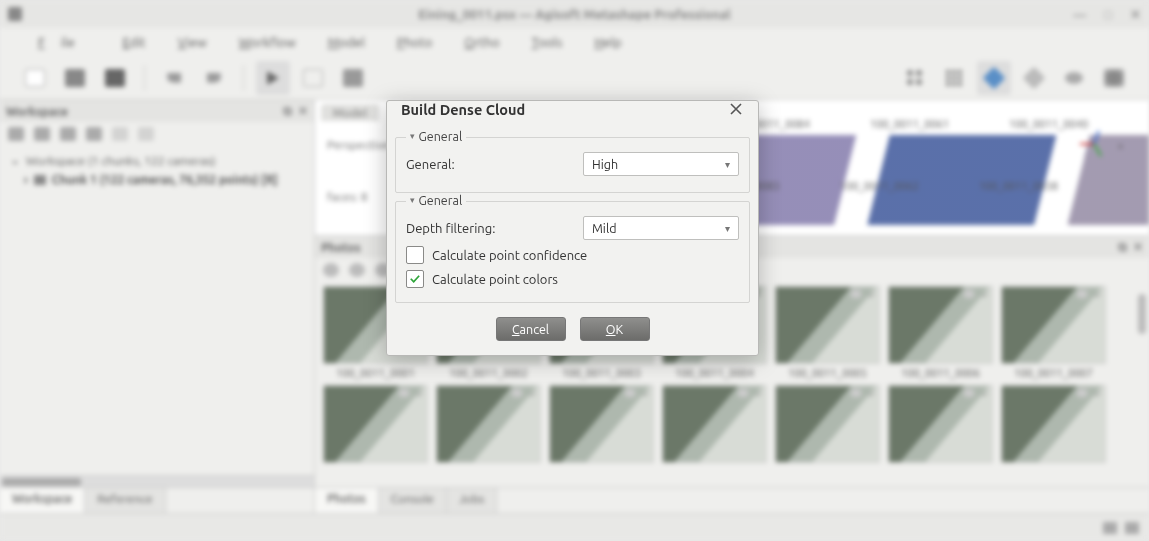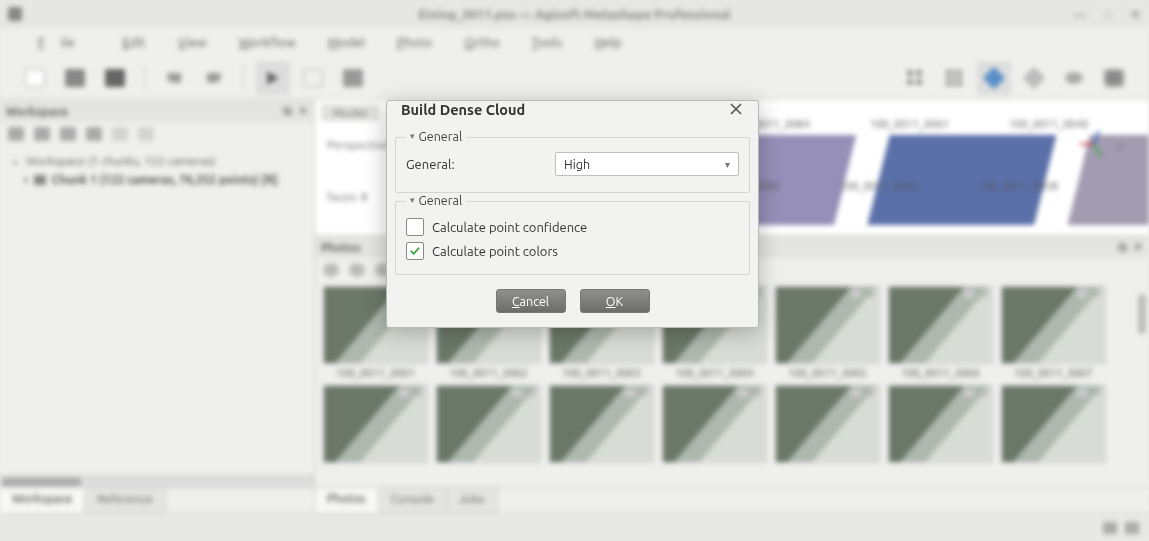--- a/index.html
+++ b/index.html
@@ -78,21 +78,21 @@
 
 .dialog { position: absolute; left: 386px; top: 100px; width: 373px; background: #f2f2f0; border: 1px solid #b8b8b6; box-shadow: 0 4px 22px rgba(0,0,0,.25); border-radius: 3px; z-index: 50; font-size: 13px; color: #333; }
 .dlg-title { height: 36px; display: flex; align-items: flex-start; justify-content: space-between; padding: 0 14px; font-weight: 700; font-size: 14.5px; }
 .dlg-close { width: 16px; height: 16px; display: flex; align-items: center; justify-content: center; color: #555; cursor: default; }
 .dlg-body { padding: 0 8px 12px; }
 .group { border: 1px solid #d4d4d2; border-radius: 2px; margin-bottom: 8px; padding: 10px 10px 12px; position: relative; background: #f2f2f0; }
 .group-label { position: absolute; top: -9px; left: 10px; background: #f2f2f0; padding: 0 4px; font-size: 12.5px; color: #444; display: flex; gap: 4px; align-items: center; }
 .group-label::before { content: '▾'; font-size: 9px; color: #777; }
 .form-row { display: flex; align-items: center; justify-content: space-between; margin: 4px 0; }
 .form-row label { font-size: 13px; }
-.select { width: 184px; height: 24px; border: 1px solid #bfbfbd; background: #fff; border-radius: 2px; display: flex; align-items: center; justify-content: space-between; padding: 0 8px; font-size: 12.5px; }
+.select { width: 156px; height: 24px; border: 1px solid #bfbfbd; background: #fff; border-radius: 2px; display: flex; align-items: center; justify-content: space-between; padding: 0 8px; font-size: 12.5px; }
 .select::after { content: '▾'; color: #777; font-size: 10px; }
 .check-row { display: flex; align-items: center; gap: 8px; margin: 6px 0 2px; }
 .checkbox { width: 18px; height: 18px; border: 1.5px solid #8a8a88; border-radius: 2px; background: #fff; display: flex; align-items: center; justify-content: center; }
 .checkbox.checked::after { content: '✓'; color: #2fa53a; font-weight: 900; font-size: 14px; line-height: 1; }
 .dlg-buttons { display: flex; justify-content: center; gap: 14px; padding: 6px 0 2px; }
 .btn { min-width: 70px; height: 24px; border: 1px solid #777; border-radius: 3px; background: linear-gradient(#8f8f8d, #6c6c6a); color: #fff; font-size: 12.5px; display: flex; align-items: center; justify-content: center; padding: 0 14px; }
 .btn u { text-decoration: underline; }
 </style>
 </head>
 <body>
@@ -344,20 +344,26 @@
       <div class="form-row">
         <label>General:</label>
         <div class="select">
           <span>High</span>
         </div>
       </div>
     </div>
 
     <div class="group">
       <div class="group-label">General</div>
+      <div class="form-row">
+        <label>Depth filtering:</label>
+        <div class="select">
+          <span>Mild</span>
+        </div>
+      </div>
       <div class="check-row">
         <div class="checkbox"></div>
         <span>Calculate point confidence</span>
       </div>
       <div class="check-row">
         <div class="checkbox checked"></div>
         <span>Calculate point colors</span>
       </div>
     </div>
 

